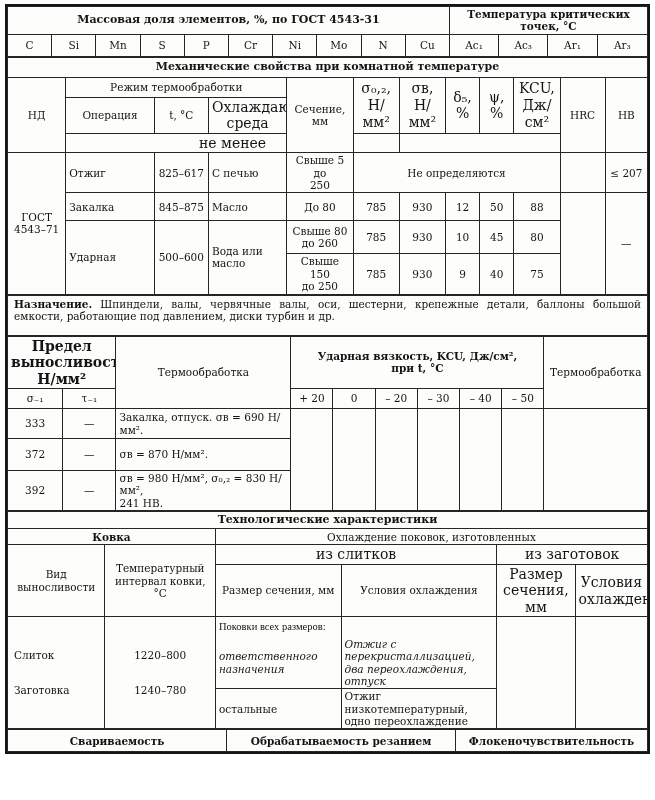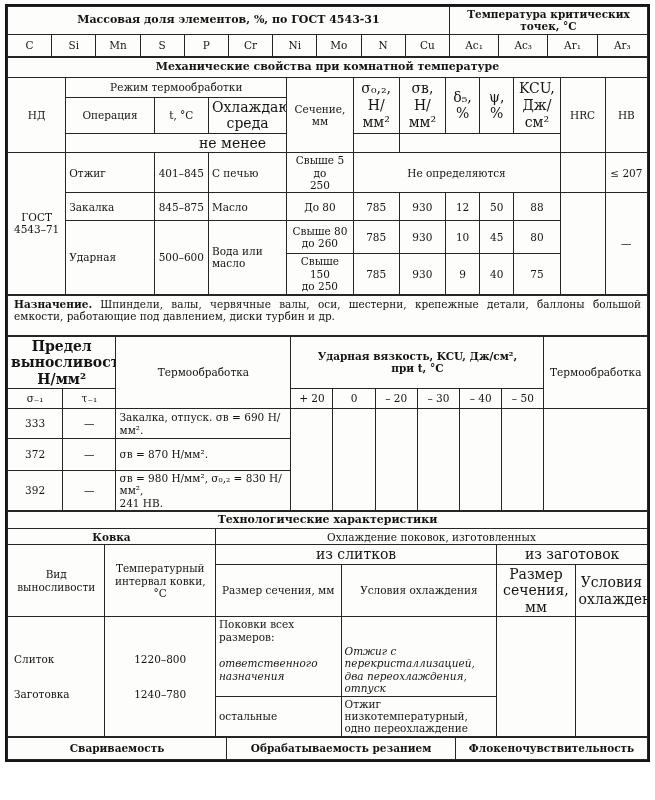--- a/index.html
+++ b/index.html
@@ -7,21 +7,21 @@
   .sheet{margin:4px 5px;border:2px solid #151515;background:#fdfdfc;}
   table{width:100%;border-collapse:collapse;table-layout:fixed;}
   td{border:1px solid #262626;padding:1px 3px;font-size:10.5px;line-height:1.18;
      text-align:center;vertical-align:middle;white-space:pre-line;overflow:hidden;}
   .b{font-weight:bold;}
   .t11{font-size:11px;}
   .t10{font-size:14px;}
   .left{text-align:left;}
   .just{text-align:justify;}
   .top{vertical-align:top;margin-left:8px;}
-  .nb-b{border-bottom:none;}
+  .nb-b{border-bottom:none;font-family:Liberation Serif, serif;}
   .nb-t{border-top:none;font-style:italic;}
   .pad{padding:2px 6px;}
 </style>
 </head>
 <body>
 
 <div class="sheet">
 
 
   <table>
@@ -108,21 +108,21 @@
       <td class="t10">Охлаждающая
 среда</td>
     </tr>
     <tr style="height:14px">
       <td colspan="5" class="t10">не менее</td>
     </tr>
     <tr style="height:28px">
       <td rowspan="4">ГОСТ
 4543–71</td>
       <td class="left">Отжиг</td>
-      <td>401–845</td>
+      <td>825–617</td>
       <td class="left">С печью</td>
       <td>Свыше 5 до
 250</td>
       <td colspan="5">Не определяются</td>
       <td></td>
       <td>≤ 207</td>
     </tr>
     <tr style="height:28px">
       <td class="left">Закалка</td>
       <td>845–875</td>

